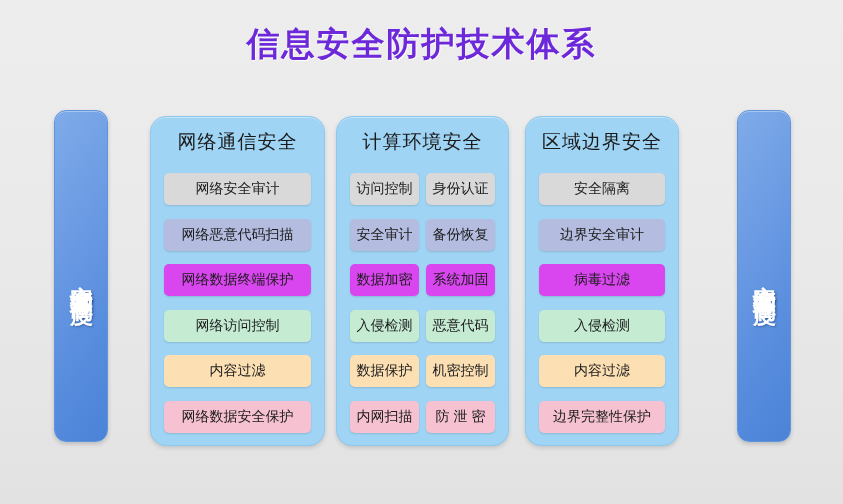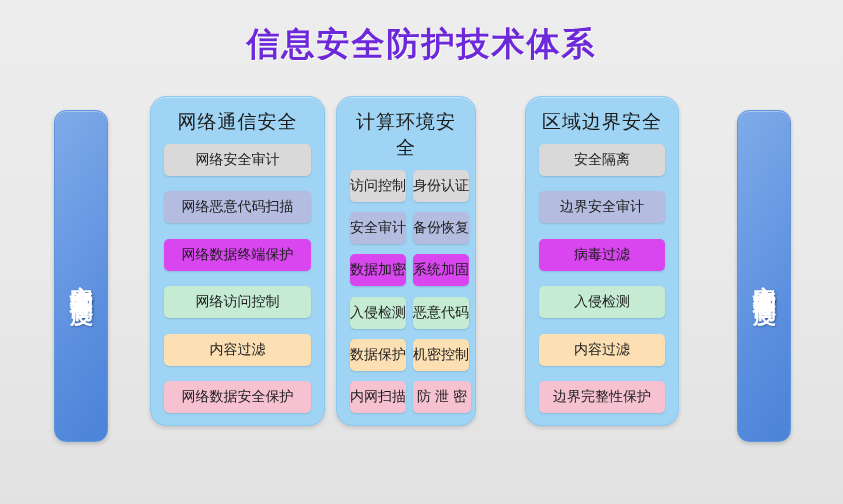--- a/index.html
+++ b/index.html
@@ -56,33 +56,33 @@
     font-weight: bold;
     color: #ffffff;
     letter-spacing: 3px;
     line-height: 1.12;
     text-shadow: 1px 1px 2px rgba(30,70,130,0.55);
   }
 
   
   .panel {
     position: absolute;
-    top: 96px;
+    top: 116px;
     height: 330px;
     border-radius: 16px;
     background: #9fd4f4;
     border: 1px solid #8dc8ee;
     box-shadow: 0 2px 4px rgba(0,0,0,0.14), inset 0 1px 0 rgba(255,255,255,0.4);
     box-sizing: border-box;
     padding: 10px 13px 12px 13px;
     display: flex;
     flex-direction: column;
   }
   .panel-1 { left: 150px;  width: 175px; }
-  .panel-2 { left: 336px;  width: 140px; }
+  .panel-2 { left: 336px;  width: 173px; }
   .panel-3 { left: 525px;  width: 154px; }
 
   .panel-title {
     text-align: center;
     font-size: 19px;
     color: #1a1a1a;
     margin: 2px 0 9px 0;
     letter-spacing: 1px;
     font-family: "DejaVu Serif", "Liberation Serif", serif;
     font-weight: normal;
@@ -107,21 +107,21 @@
     justify-content: center;
     font-size: 14px;
     color: #1c1c1c;
     white-space: nowrap;
     box-shadow: 0 1px 2px rgba(0,0,0,0.13);
     font-family: "DejaVu Serif", "Liberation Serif", serif;
   }
   .chip.single { width: 100%; }
   .chip.spaced { letter-spacing: 4px; text-indent: 4px; }
 
-  .c-gray   { background: #d9d9d9; }
+  .c-gray   { background: #d9d9d9; margin-top: 9px; }
   .c-purple { background: #b4bce0; }
   .c-cream  { background: #d946ef; }
   .c-green  { background: #c5ecd3; }
   .c-orange { background: #fce0b4; }
   .c-pink   { background: #f6c2d2; }
 </style>
 </head>
 <body>
 
 <div class="stage">

